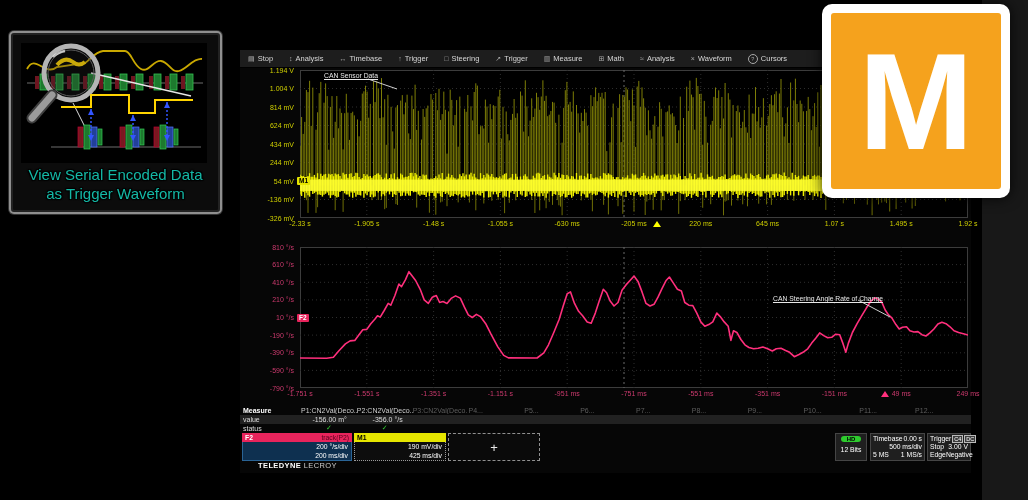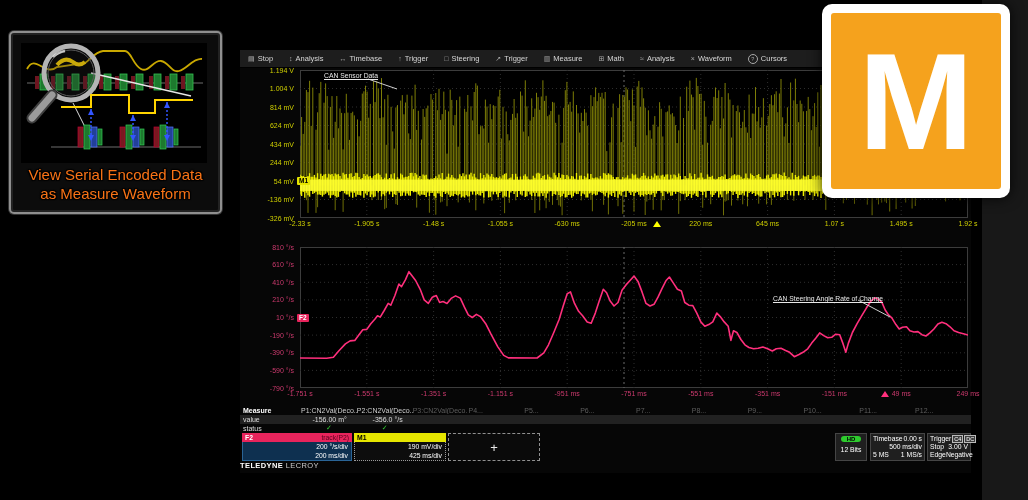--- a/index.html
+++ b/index.html
@@ -3,21 +3,21 @@
 <meta charset="utf-8">
 <style>
   html,body{margin:0;padding:0;background:#000;font-family:"Liberation Sans",sans-serif;}
   #stage{position:relative;width:1028px;height:500px;background:#000;overflow:hidden;}
   .right-strip{position:absolute;right:0;top:0;width:46px;height:500px;background:#181818;}
 
   
   .thumb{position:absolute;left:9px;top:31px;width:209px;height:179px;background:#0c0c0c;
          border:2px solid #8f8f8f;border-radius:5px;box-shadow:0 0 0 1px #333,inset 0 0 0 2px #222;}
   .thumb svg{position:absolute;left:10px;top:10px;}
-  .thumb-cap{position:absolute;left:0;right:0;text-align:center;color:#f97316;font-size:15px;
+  .thumb-cap{position:absolute;left:0;right:0;text-align:center;color:#14b8a6;font-size:15px;
              text-shadow:1px 1px 1px #000,-1px -1px 1px #000,1px -1px 1px #000,-1px 1px 1px #000;}
   .cap1{top:133px;} .cap2{top:152px;}
 
   
   .mlogo{position:absolute;left:822px;top:4px;width:188px;height:194px;background:#fff;border-radius:10px;
          padding:0;z-index:9;box-shadow:0 0 14px rgba(0,0,0,.8);}
   .mlogo-inner{position:absolute;left:9px;top:9px;right:9px;bottom:9px;border-radius:3px;
                display:flex;align-items:center;justify-content:center;}
   .mlogo-letter{color:#fff;font-weight:bold;font-size:138px;line-height:1;font-family:"Liberation Sans",sans-serif;}
 
@@ -52,21 +52,21 @@
   .dhead{height:9px;line-height:9px;padding:0 3px;font-weight:bold;display:flex;justify-content:space-between;}
   .dbody{height:19px;box-sizing:border-box;padding:1px 3px 0 3px;text-align:right;line-height:8.5px;}
   .f2body{background:#0e3050;border:1px solid #2a6496;border-top:none;}
   .m1body{background:#0d0d0d;border:1px dotted #9a9a9a;border-top:none;}
   .addbox{border:1px dashed #909090;background:#0a0a0a;color:#e8e8e8;display:flex;align-items:center;justify-content:center;
           font-size:13px;}
   .statbox{background:#1f1f1f;border:1px solid #454545;padding:1px 2px;box-sizing:border-box;line-height:8px;}
   .srow{display:flex;justify-content:space-between;}
   .pill{background:#2ecc2e;color:#000;font-weight:bold;border-radius:4px;padding:0 6px;font-size:6px;line-height:8px;}
   .tbadge{background:#3d3d3d;border:1px solid #bbb;color:#fff;font-size:5.5px;padding:0 1px;line-height:7px;margin-left:1px;}
-  .brand{position:absolute;left:0;top:411px;font-size:7.5px;color:#fff;letter-spacing:.4px;}
+  .brand{position:absolute;left:18px;top:411px;font-size:7.5px;color:#fff;letter-spacing:.4px;}
   .brand b{font-weight:bold;} .brand span{font-weight:normal;color:#ccc;}
 </style>
 </head>
 <body>
 
 <div id="stage">
   <div class="right-strip"></div>
 
   <div class="thumb">
     <svg width="186" height="120" viewBox="0 0 186 120">
@@ -125,21 +125,21 @@
           <polygon points="67,72 73,72 70,66" fill="#3355ff"></polygon>
           <line x1="112" y1="72" x2="112" y2="96" stroke="#3355ff" stroke-width="1.5" stroke-dasharray="2,2"></line>
           <polygon points="109,92 115,92 112,98" fill="#3355ff"></polygon>
           <polygon points="109,78 115,78 112,72" fill="#3355ff"></polygon>
           <line x1="146" y1="59" x2="146" y2="96" stroke="#3355ff" stroke-width="1.5" stroke-dasharray="2,2"></line>
           <polygon points="143,92 149,92 146,98" fill="#3355ff"></polygon>
           <polygon points="143,65 149,65 146,59" fill="#3355ff"></polygon>
         </g>
     </svg>
     <div class="thumb-cap cap1">View Serial Encoded Data</div>
-    <div class="thumb-cap cap2">as Measure Waveform</div>
+    <div class="thumb-cap cap2">as Trigger Waveform</div>
   </div>
 
   <div class="scope">
     <div class="menubar" id="menubar">
         <div class="menu-item">
           <span class="mi-icon">▤</span>
           <span>Stop</span>
         </div>
         <div class="menu-item">
           <span class="mi-icon">↕</span>

